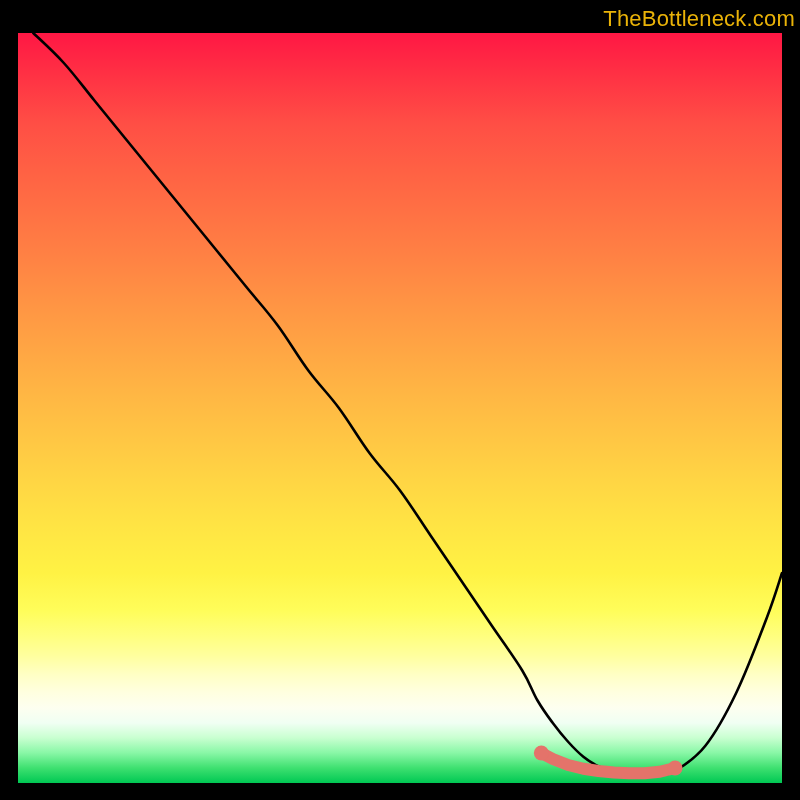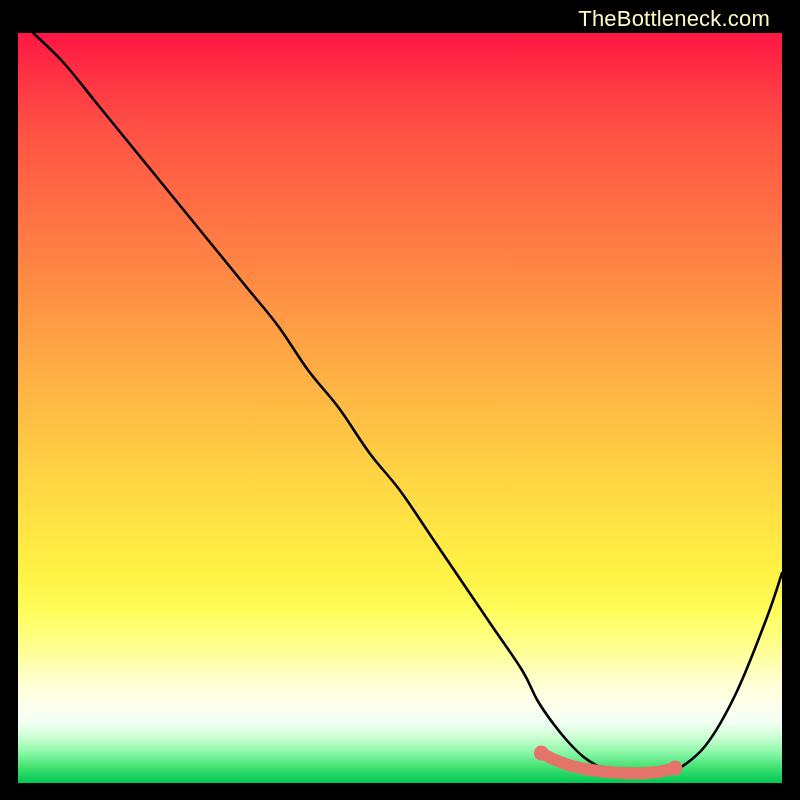--- a/index.html
+++ b/index.html
@@ -6,22 +6,22 @@
   body {
     width: 800px;
     height: 800px;
     background: #000;
     position: relative;
     font-family: Arial, sans-serif;
   }
   .watermark {
     position: absolute;
     top: 6px;
-    right: 30px;
-    color: #fef9c3;
+    right: 5px;
+    color: #eab308;
     font-size: 22px;
     font-weight: 500;
     letter-spacing: 0.2px;
     z-index: 10;
   }
   .frame {
     position: absolute;
     left: 18px;
     top: 33px;
     width: 764px;

